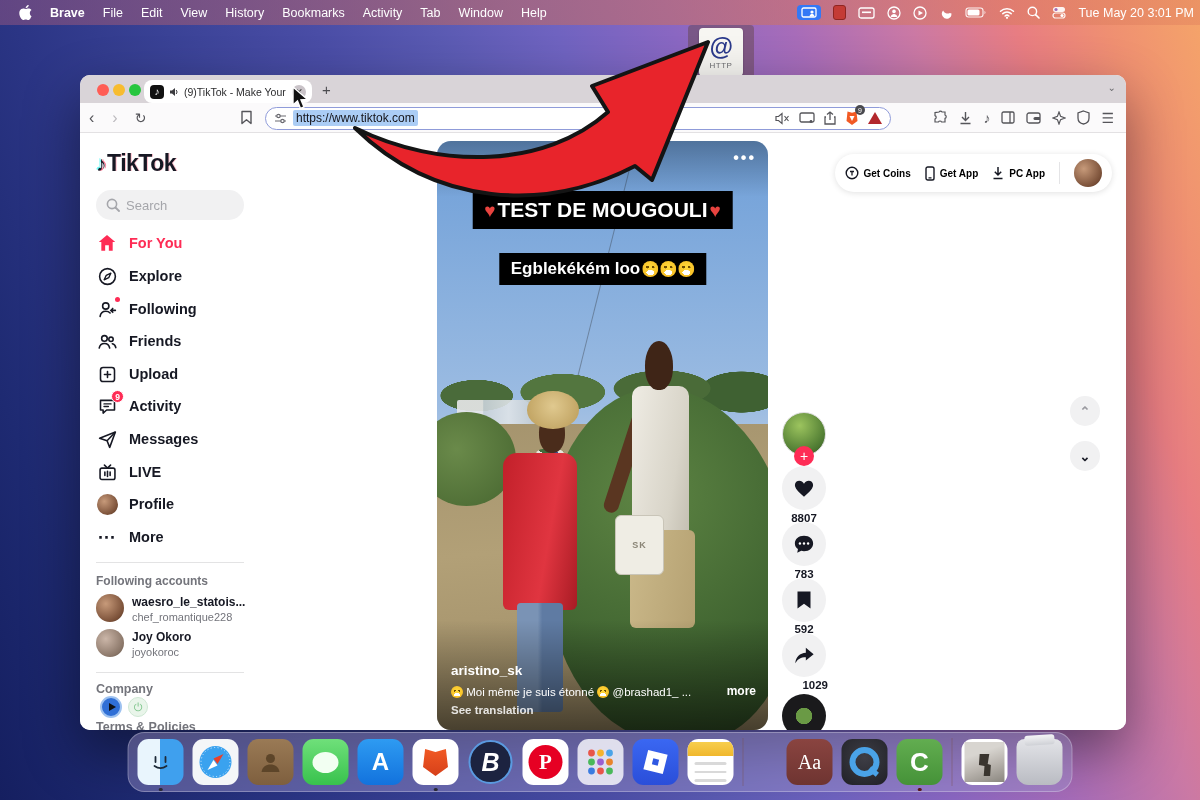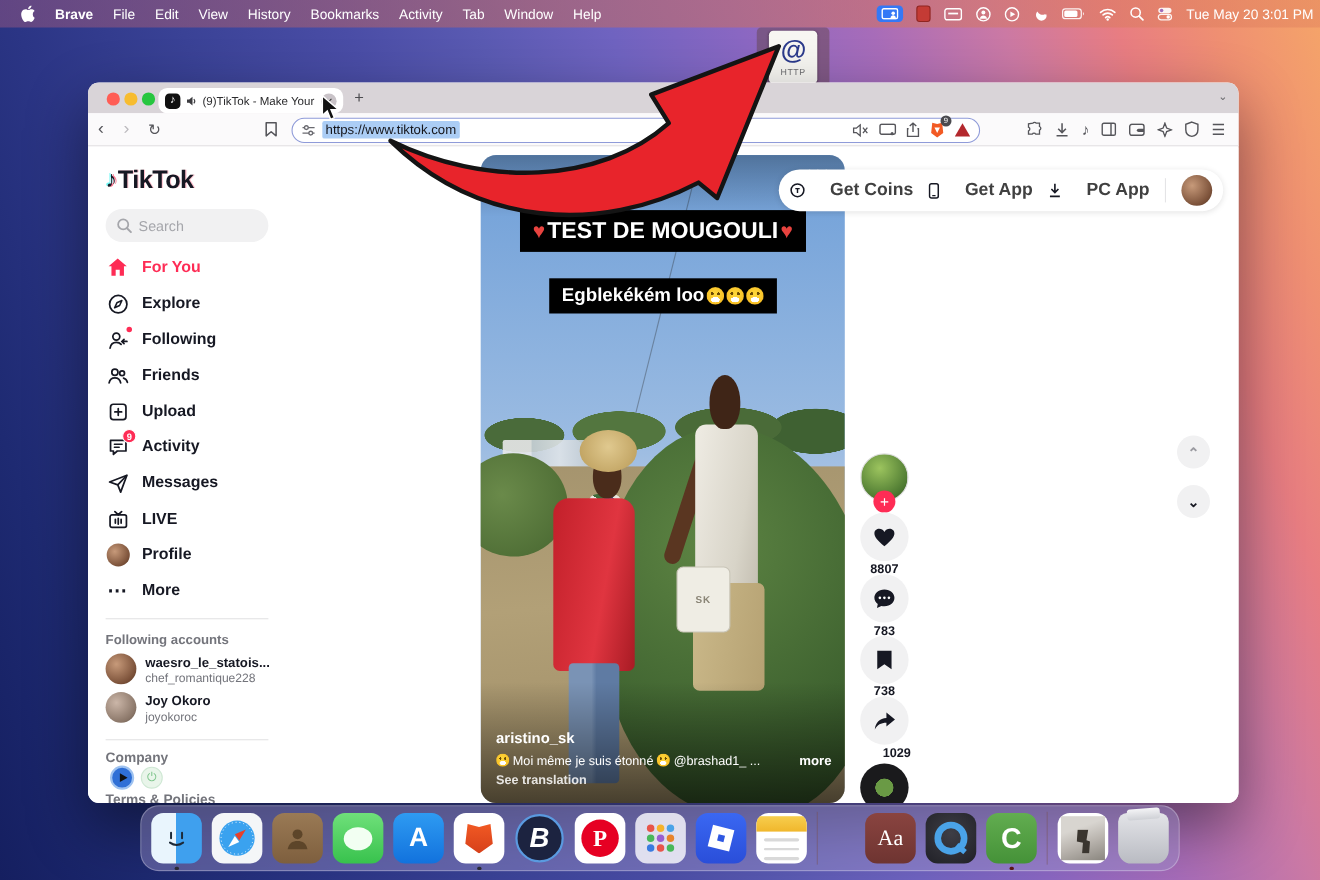--- a/index.html
+++ b/index.html
@@ -163,21 +163,21 @@
   .rail-av { position:absolute; left:2px; top:278px; width:44px; height:44px; border-radius:50%;
     background:radial-gradient(circle at 40% 30%, #9cc45e, #4e7a32 70%, #2f4d20); border:1px solid #ddd; }
   .follow-plus { position:absolute; left:14px; top:312px; width:20px; height:20px; border-radius:50%; background:#fe2c55;
     color:#fff; font-size:14px; display:flex; align-items:center; justify-content:center; }
   .record { position:absolute; left:2px; top:560px; width:44px; height:44px; border-radius:50%;
     background:radial-gradient(circle, #6a9a45 0 26%, #1a1a1c 27%); }
 
   
   .hpill { position:absolute; right:14px; top:20px; height:38px; background:#fff; border-radius:19px;
     box-shadow:0 1px 6px rgba(0,0,0,.12); display:flex; align-items:center; padding:0 10px; gap:14px; }
-  .hbtn { display:flex; align-items:center; gap:23px; font-size:16px; font-weight:bold; color:#404040; }
+  .hbtn { display:flex; align-items:center; gap:5px; font-size:10px; font-weight:bold; color:#000000; }
   .hdiv { width:1px; height:22px; background:#e4e4e6; }
   .hav { width:28px; height:28px; border-radius:50%; }
   .chev { position:absolute; width:30px; height:30px; border-radius:50%; background:#f1f1f2;
     display:flex; align-items:center; justify-content:center; font-size:13px; font-weight:bold; }
   .chev.up { right:26px; top:262px; color:#9a9aa0; }
   .chev.dn { right:26px; top:307px; color:#161823; }
 
   
   .dock { position:absolute; left:50%; transform:translateX(-50%); bottom:8px; height:60px;
     background:rgba(160,150,205,.42); border:1px solid rgba(255,255,255,.28); border-radius:17px;
@@ -601,21 +601,21 @@
             <circle cx="12" cy="10.4" r="1.3" fill="#fff"></circle>
             <circle cx="16.5" cy="10.4" r="1.3" fill="#fff"></circle>
           </svg>
       </span>
       <span class="cnt" style="top:434px;">783</span>
       <span class="circ" style="top:444px;">
         <svg class="ic" width="18" height="20" viewBox="0 0 18 20">
             <path d="M2.5 1.5 h13 v17 L9 13.8 L2.5 18.5 Z" fill="#161823"></path>
           </svg>
       </span>
-      <span class="cnt" style="top:489px;">738</span>
+      <span class="cnt" style="top:489px;">592</span>
       <span class="circ" style="top:499px;">
         <svg class="ic" width="22" height="19" viewBox="0 0 24 20">
             <path d="M14 1.5 L22.5 8.5 L14 15.5 V11.8 C8.5 11.8 5 13.8 2.5 18.5 C3 11.5 7.5 7.5 14 7 Z" fill="#161823"></path>
           </svg>
       </span>
       <span class="cnt" style="top:545px;text-align:right;">1029</span>
       <span class="record"></span>
     </div>
 
     <div class="hpill">

